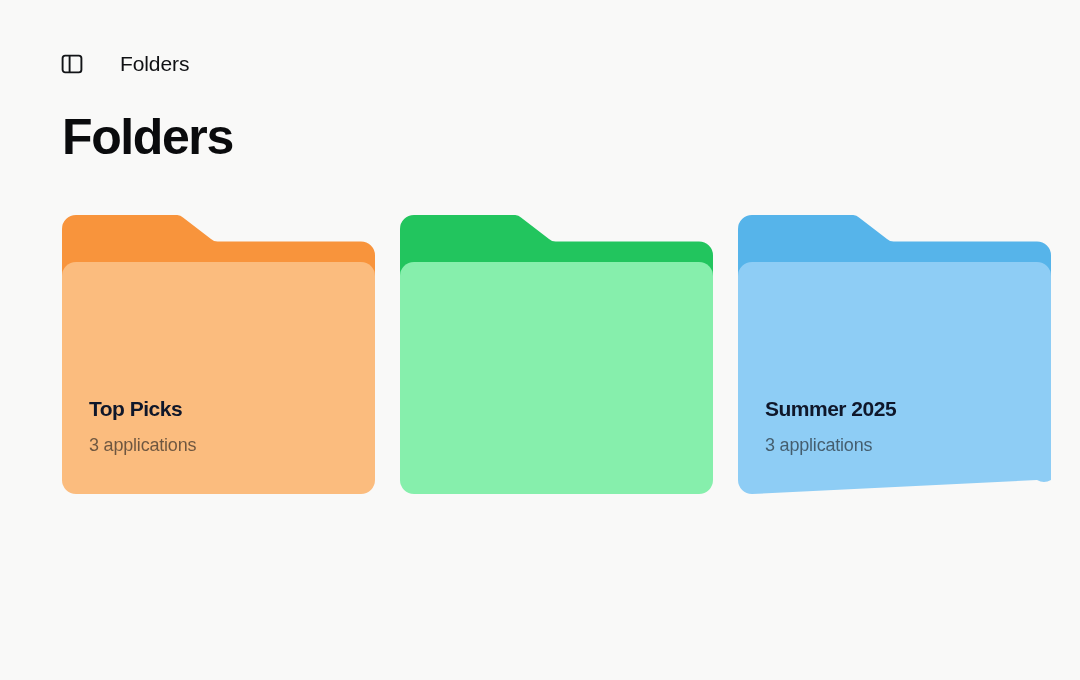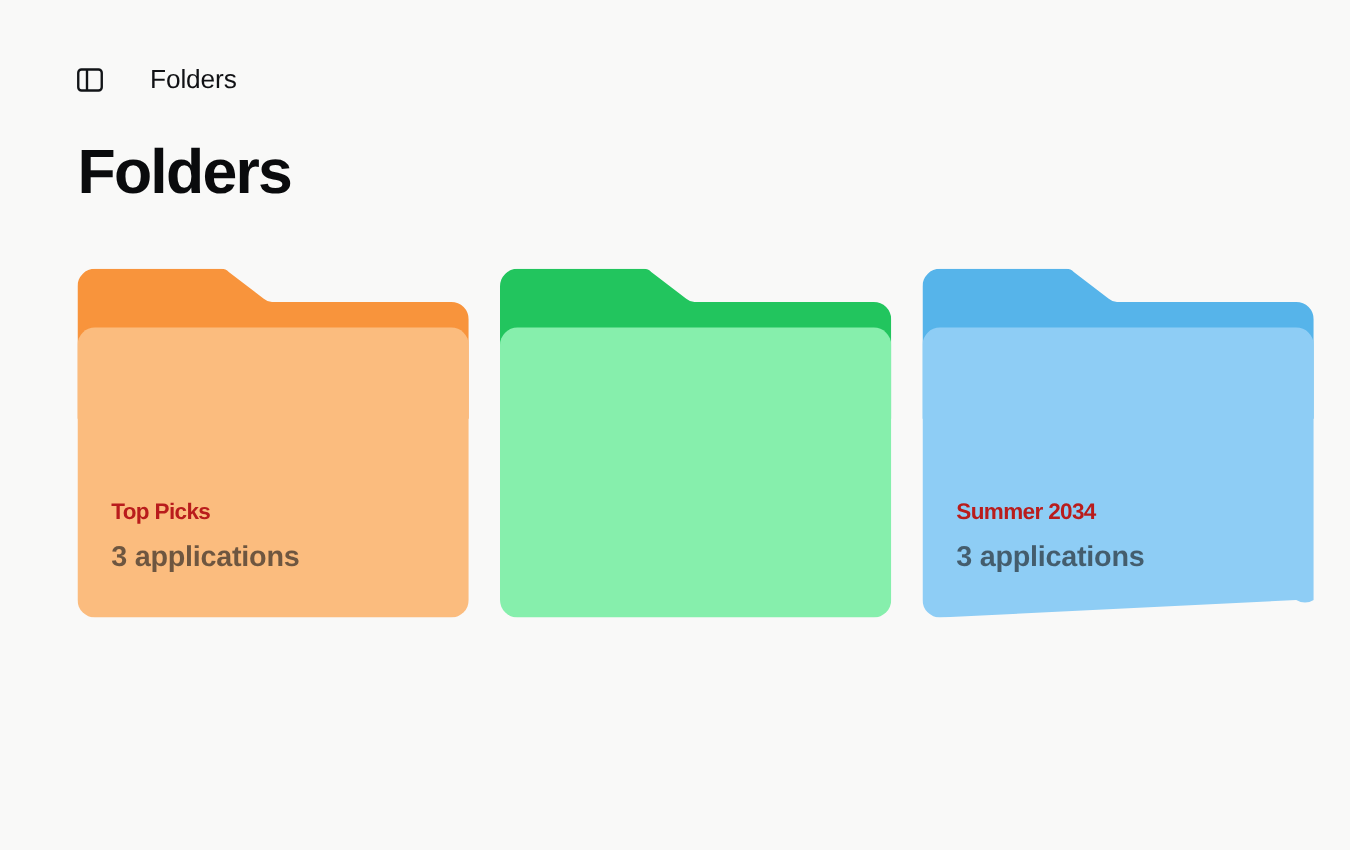--- a/index.html
+++ b/index.html
@@ -101,33 +101,33 @@
   .folder-text {
     position: absolute;
     left: 27px;
     right: 24px;
     bottom: 37px;
     text-align: left;
     pointer-events: none;
   }
 
   .folder-name {
-    font-size: 18px;
+    font-size: 21px;
     line-height: 28px;
     font-weight: 700;
     letter-spacing: -0.5px;
-    color: #b91c1c;
+    color: #0f172a;
     white-space: nowrap;
   }
 
   .folder-count {
     margin-top: 11px;
-    font-size: 23px;
+    font-size: 18px;
     line-height: 23px;
-    font-weight: 700;
+    font-weight: 400;
     letter-spacing: -0.2px;
     color: rgba(22, 24, 26, 0.62);
     white-space: nowrap;
   }
 </style>
 </head>
 <body style="background: rgb(249, 249, 248);">
 
 <div class="page">
 
@@ -162,19 +162,19 @@
         <path d="M0 61 A14 14 0 0 1 14 47 L299 47 A14 14 0 0 1 313 61 L313 265 A14 14 0 0 1 299 279 L14 279 A14 14 0 0 1 0 265 Z" fill="#86EFAC"></path>
       </svg>
     </div>
 
     <div class="folder-card">
       <svg class="folder-shape" viewBox="0 0 313 279">
         <path d="M0 14 A14 14 0 0 1 14 0 L115 0 A8 8 0 0 1 121 2.6 L149 24 A10 10 0 0 0 156 26.5 L299 26.5 A14 14 0 0 1 313 40.5 L313 120 L0 120 Z" fill="#56B4EA"></path>
         <path d="M0 61 A14 14 0 0 1 14 47 L299 47 A14 14 0 0 1 313 61 L313 265 A14 14 0 0 1 299 265 L14 279 A14 14 0 0 1 0 265 Z" fill="#8ECDF5"></path>
       </svg>
       <div class="folder-text">
-        <div class="folder-name">Summer 2034</div>
+        <div class="folder-name">Summer 2025</div>
         <div class="folder-count">3 applications</div>
       </div>
     </div>
 
   </div>
 </div>
 
 </body></html>

